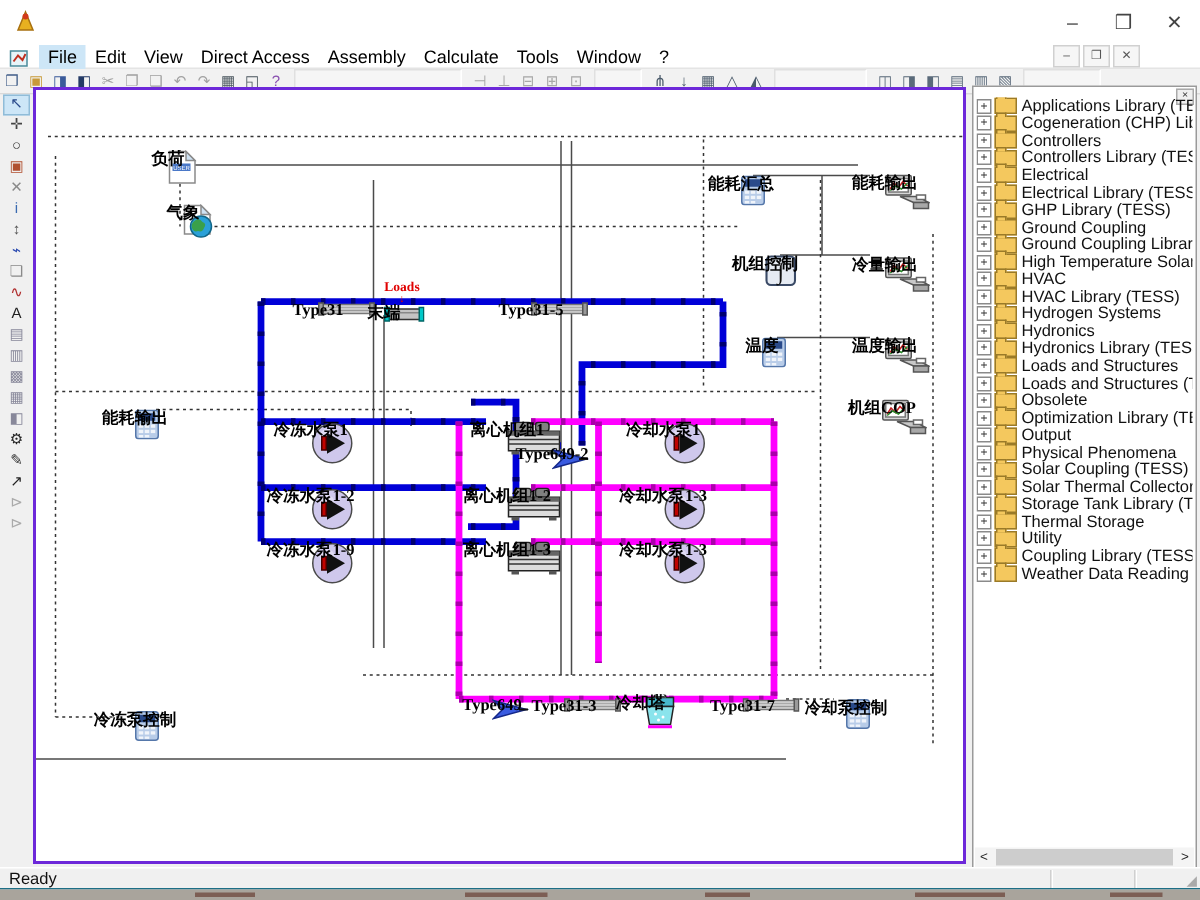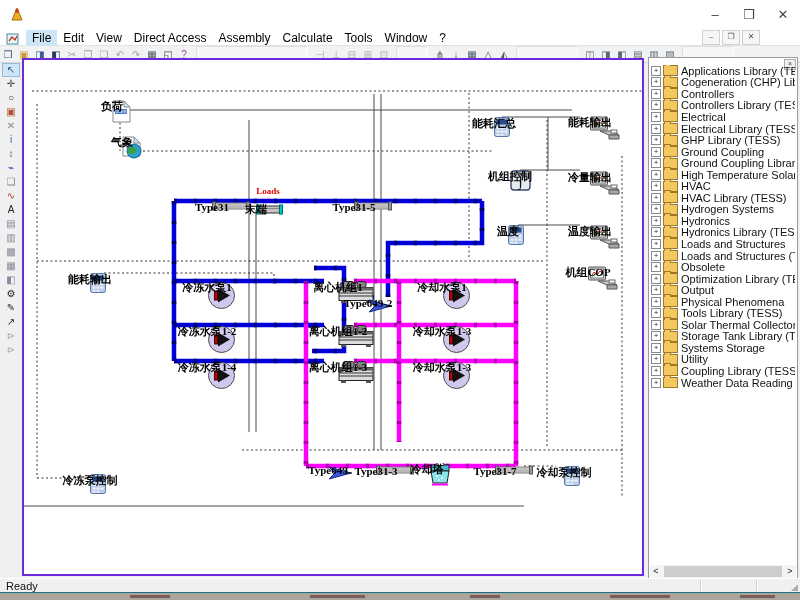--- a/index.html
+++ b/index.html
@@ -294,21 +294,21 @@
       </svg>
       <div class="lbl">冷冻水泵1-2</div>
     </div>
     <div class="comp" style="left: 183px; top: 301px;">
       <svg width="29" height="29" viewBox="0 0 29 29">
         <circle cx="14.5" cy="14.5" r="13" fill="#cfc8ec" stroke="#4a4a4a"></circle>
         <circle cx="11" cy="10" r="5" fill="#e8e4f8" opacity="0.7"></circle>
         <polygon points="11,7.5 23,14.5 11,21.5" fill="#111"></polygon>
         <rect x="7.5" y="10" width="3" height="9" fill="#c00200" stroke="#400"></rect>
       </svg>
-      <div class="lbl">冷冻水泵1-4</div>
+      <div class="lbl">冷冻水泵1-9</div>
     </div>
     <div class="comp" style="left: 314px; top: 221px;">
       <svg width="36" height="23" viewBox="0 0 36 23">
         <rect x="5" y="0.5" width="11" height="6" rx="2" fill="#909090" stroke="#222"></rect>
         <rect x="19" y="0.5" width="9" height="6" rx="2" fill="#808080" stroke="#222"></rect>
         <rect x="1" y="6.5" width="34" height="13" fill="#dcdcdc" stroke="#222"></rect>
         <rect x="1" y="6.5" width="34" height="3" fill="#666"></rect>
         <line x1="1" y1="12" x2="35" y2="12" stroke="#333"></line>
         <line x1="1" y1="15" x2="35" y2="15" stroke="#333"></line>
         <rect x="3" y="19.5" width="5" height="2.5" fill="#555"></rect>
@@ -644,36 +644,36 @@
         <span>Output</span>
       </div>
       <div class="tree-item">
         <span class="plusbox">+</span>
         <span class="folder"></span>
         <span>Physical Phenomena</span>
       </div>
       <div class="tree-item">
         <span class="plusbox">+</span>
         <span class="folder"></span>
-        <span>Tools Library (TESS)</span>
+        <span>Solar Coupling (TESS)</span>
       </div>
       <div class="tree-item">
         <span class="plusbox">+</span>
         <span class="folder"></span>
         <span>Solar Thermal Collectors</span>
       </div>
       <div class="tree-item">
         <span class="plusbox">+</span>
         <span class="folder"></span>
         <span>Storage Tank Library (TESS)</span>
       </div>
       <div class="tree-item">
         <span class="plusbox">+</span>
         <span class="folder"></span>
-        <span>Systems Storage</span>
+        <span>Thermal Storage</span>
       </div>
       <div class="tree-item">
         <span class="plusbox">+</span>
         <span class="folder"></span>
         <span>Utility</span>
       </div>
       <div class="tree-item">
         <span class="plusbox">+</span>
         <span class="folder"></span>
         <span>Coupling Library (TESS)</span>

